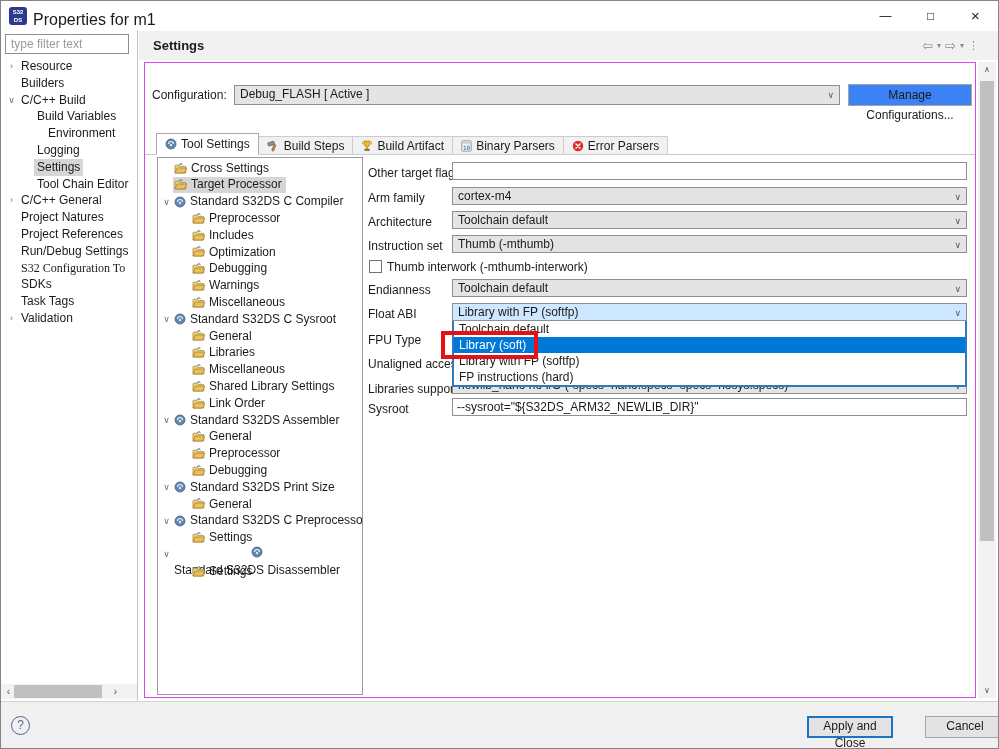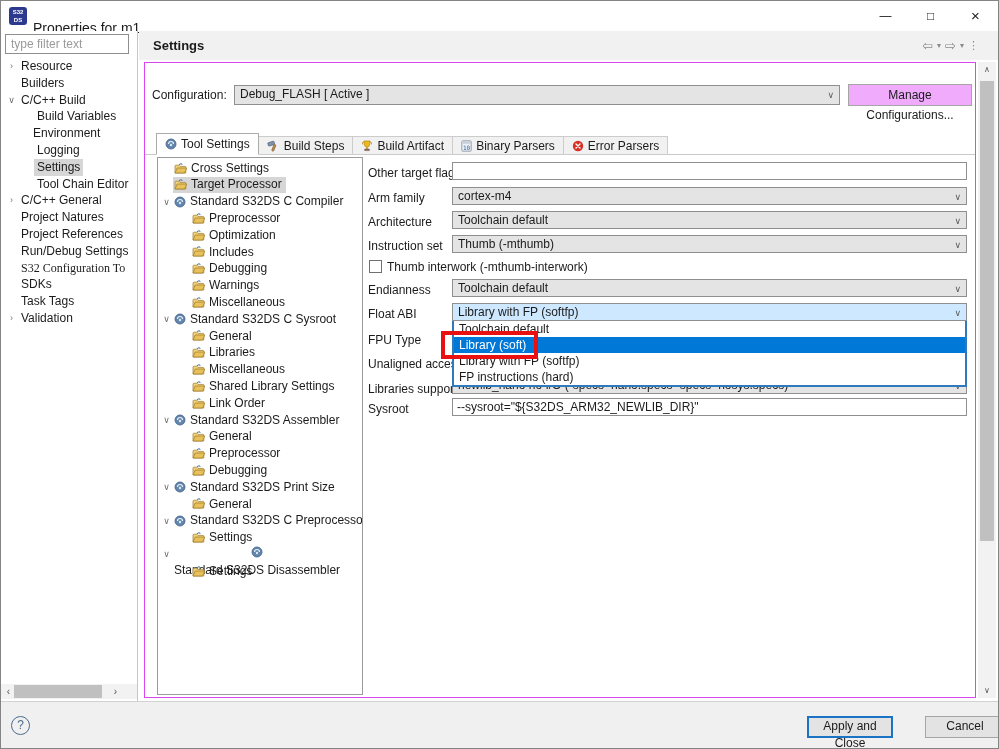--- a/index.html
+++ b/index.html
@@ -4,21 +4,21 @@
 <style>
   * { box-sizing: border-box; margin: 0; padding: 0; }
   html,body { width:999px; height:749px; }
   body { font-family: "Liberation Sans", "DejaVu Sans", sans-serif; font-size:12px; color:#1b1b1b; background:#fff; }
   .window { position:relative; width:999px; height:749px; background:#fff; border:1px solid #848484; overflow:hidden; }
 
   
   .titlebar { position:absolute; left:0; top:0; width:100%; height:30px; background:#fff; }
   .app-icon { position:absolute; left:8px; top:6px; width:18px; height:18px; background:#2b3a8f; border-radius:3px; color:#fff;
               font-size:6px; font-weight:bold; text-align:center; line-height:8px; padding-top:1px; }
-  .win-title { position:absolute; left:32px; top:12px; height:30px; line-height:30px; font-size:14px;text-align:right; }
+  .win-title { position:absolute; left:32px; top:4px; height:30px; line-height:30px; font-size:16px;text-align:right; }
   .win-controls { position:absolute; right:0; top:0; height:30px; display:flex; }
   .win-btn { width:45px; height:30px; text-align:center; line-height:30px; font-size:12px; color:#1b1b1b; }
 
   
   .sidebar { position:absolute; left:0; top:30px; width:137px; height:670px; background:#fff; border-right:1px solid #c6c6c6; }
   .filter-input { position:absolute; left:4px; top:3px; width:124px; height:20px; border:1px solid #8f8f8f; font-size:12px;
                   padding:0 5px; color:#1b1b1b; font-family:inherit; }
   .filter-input::placeholder { color:#9a9a9a; }
   .nav-tree { position:absolute; left:0; top:27px; width:137px; }
   .nav-row { position:relative; height:16.8px; line-height:16.8px; white-space:nowrap; overflow:hidden; }
@@ -35,21 +35,21 @@
   .nav-icons { position:absolute; right:22px; top:0; height:29px; display:flex; align-items:center; gap:4px; color:#8a8a8a; }
   .nav-icons .ni-arrow { font-size:13px; }
   .nav-icons .ni-caret { font-size:8px; }
   .nav-icons .ni-dots { font-size:11px; letter-spacing:-1px; }
 
   
   .content { position:absolute; left:143px; top:61px; width:832px; height:636px; background:#fff; border:1px solid #d946ef; }
   
   .cfg-label { position:absolute; left:7px; top:22px; height:20px; line-height:20px; }
   .cfg-combo { position:absolute; left:89px; top:22px; width:606px; height:20px; }
-  .manage-btn { position:absolute; left:703px; top:21px; width:124px; height:22px; background:#f0abfc; border:1px solid #a5a5a5;
+  .manage-btn { position:absolute; left:703px; top:21px; width:124px; height:22px; background:#3b82f6; border:1px solid #a5a5a5;
                 text-align:center; line-height:20px; font-size:12px; }
 
   .combo { background:#e4e4e4; border:1px solid #8f8f8f; font-size:12px; line-height:17px; padding:0 18px 0 5px;
            white-space:nowrap; overflow:hidden; position:absolute; }
   .combo::after { content:"\2228"; position:absolute; right:5px; top:1px; font-size:9px; color:#5a5a5a; }
   .combo.focused { background:#cde8ff; }
   .ti { background:#fff; border:1px solid #8f8f8f; font-size:12px; line-height:16px; padding:0 4px; white-space:nowrap; overflow:hidden; }
 
   
   .tab-baseline { position:absolute; left:0; top:91px; width:830px; height:1px; background:#c9c9c9; }
@@ -107,21 +107,21 @@
     </div>
   </div>
 
   <div class="sidebar">
     <input class="filter-input" placeholder="type filter text" style="">
     <div class="nav-tree">
         <div class="nav-row"><span class="chev" style="left: 5px;">›</span><span class="nav-label" style="margin-left: 17px;">Resource</span></div>
         <div class="nav-row"><span class="nav-label" style="margin-left: 17px;">Builders</span></div>
         <div class="nav-row"><span class="chev" style="left: 5px;">∨</span><span class="nav-label" style="margin-left: 17px;">C/C++ Build</span></div>
         <div class="nav-row"><span class="nav-label" style="margin-left: 33px;">Build Variables</span></div>
-        <div class="nav-row"><span class="nav-label" style="margin-left: 29px;">Environment</span></div>
+        <div class="nav-row"><span class="nav-label" style="margin-left: 44px;">Environment</span></div>
         <div class="nav-row"><span class="nav-label" style="margin-left: 33px;">Logging</span></div>
         <div class="nav-row"><span class="nav-label sel" style="margin-left: 33px;">Settings</span></div>
         <div class="nav-row"><span class="nav-label" style="margin-left: 33px;">Tool Chain Editor</span></div>
         <div class="nav-row"><span class="chev" style="left: 5px;">›</span><span class="nav-label" style="margin-left: 17px;">C/C++ General</span></div>
         <div class="nav-row"><span class="nav-label" style="margin-left: 17px;">Project Natures</span></div>
         <div class="nav-row"><span class="nav-label" style="margin-left: 17px;">Project References</span></div>
         <div class="nav-row"><span class="nav-label" style="margin-left: 17px;">Run/Debug Settings</span></div>
         <div class="nav-row"><span class="nav-label" style="margin-left: 17px; font-family: Liberation Serif, serif;">S32 Configuration To</span></div>
         <div class="nav-row"><span class="nav-label" style="margin-left: 17px;">SDKs</span></div>
         <div class="nav-row"><span class="nav-label" style="margin-left: 17px;">Task Tags</span></div>
@@ -249,31 +249,31 @@
               <span>Preprocessor</span>
             </span></div>
           <div class="tree-row"><span class="node" style="margin-left: 33px;">
               <span class="ticon">
                 <svg width="13" height="11" viewBox="0 0 13 11">
                   <path d="M5 1.6 L7.4 0.6 L8.2 2" fill="none" stroke="#4f74a0" stroke-width="1"></path>
                   <path d="M1 10 L1 3 Q1 2.2 2 2.2 L5 2.2 L6 3.4 L11 3.4 Q11.8 3.4 11.8 4.2 L11.8 10 Z" fill="#f0d27a" stroke="#a9863a" stroke-width="0.8"></path>
                   <path d="M1 10 L3.2 5 L12.8 5 L10.6 10 Z" fill="#e8c15a" stroke="#a5822f" stroke-width="0.8"></path>
                 </svg>
               </span>
+              <span>Includes</span>
+            </span></div>
+          <div class="tree-row"><span class="node" style="margin-left: 33px;">
+              <span class="ticon">
+                <svg width="13" height="11" viewBox="0 0 13 11">
+                  <path d="M5 1.6 L7.4 0.6 L8.2 2" fill="none" stroke="#4f74a0" stroke-width="1"></path>
+                  <path d="M1 10 L1 3 Q1 2.2 2 2.2 L5 2.2 L6 3.4 L11 3.4 Q11.8 3.4 11.8 4.2 L11.8 10 Z" fill="#f0d27a" stroke="#a9863a" stroke-width="0.8"></path>
+                  <path d="M1 10 L3.2 5 L12.8 5 L10.6 10 Z" fill="#e8c15a" stroke="#a5822f" stroke-width="0.8"></path>
+                </svg>
+              </span>
               <span>Optimization</span>
-            </span></div>
-          <div class="tree-row"><span class="node" style="margin-left: 33px;">
-              <span class="ticon">
-                <svg width="13" height="11" viewBox="0 0 13 11">
-                  <path d="M5 1.6 L7.4 0.6 L8.2 2" fill="none" stroke="#4f74a0" stroke-width="1"></path>
-                  <path d="M1 10 L1 3 Q1 2.2 2 2.2 L5 2.2 L6 3.4 L11 3.4 Q11.8 3.4 11.8 4.2 L11.8 10 Z" fill="#f0d27a" stroke="#a9863a" stroke-width="0.8"></path>
-                  <path d="M1 10 L3.2 5 L12.8 5 L10.6 10 Z" fill="#e8c15a" stroke="#a5822f" stroke-width="0.8"></path>
-                </svg>
-              </span>
-              <span>Includes</span>
             </span></div>
           <div class="tree-row"><span class="node" style="margin-left: 33px;">
               <span class="ticon">
                 <svg width="13" height="11" viewBox="0 0 13 11">
                   <path d="M5 1.6 L7.4 0.6 L8.2 2" fill="none" stroke="#4f74a0" stroke-width="1"></path>
                   <path d="M1 10 L1 3 Q1 2.2 2 2.2 L5 2.2 L6 3.4 L11 3.4 Q11.8 3.4 11.8 4.2 L11.8 10 Z" fill="#f0d27a" stroke="#a9863a" stroke-width="0.8"></path>
                   <path d="M1 10 L3.2 5 L12.8 5 L10.6 10 Z" fill="#e8c15a" stroke="#a5822f" stroke-width="0.8"></path>
                 </svg>
               </span>
               <span>Debugging</span>

